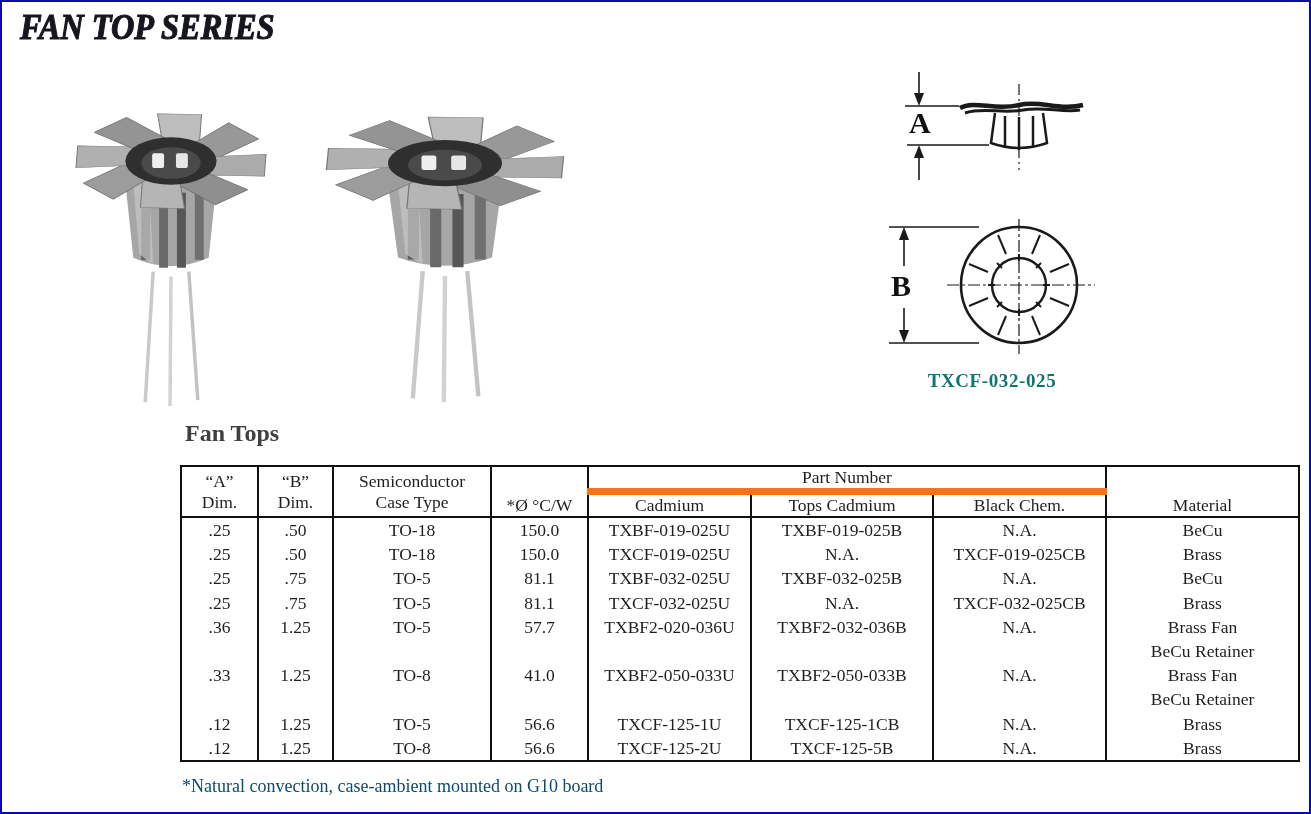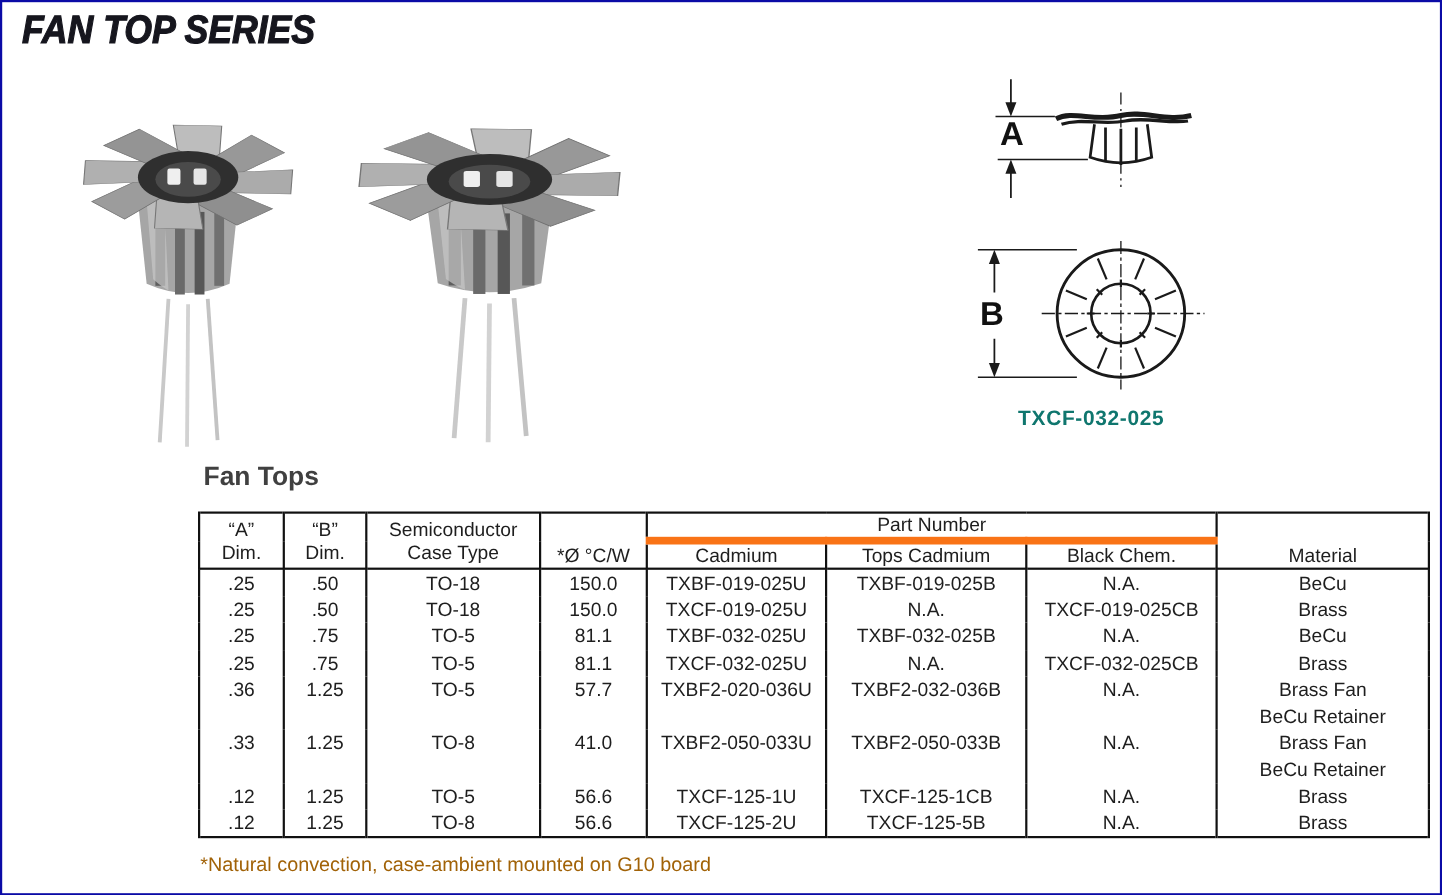--- a/index.html
+++ b/index.html
@@ -1,19 +1,19 @@
 <!DOCTYPE html>
 <html><head>
 <meta charset="utf-8">
 <style>
   html,body{margin:0;padding:0;background:#ffffff;}
   .page{
     position:relative; width:1311px; height:814px; box-sizing:border-box;
     border:2px solid #0b0ba6; background:#ffffff; overflow:hidden;
-    font-family:Liberation Sans, sans-serif; color:#1f1f1f;
+    font-family:Liberation Serif, serif; color:#1f1f1f;
   }
   
   .doc-title{
     position:absolute; left:18px; top:4px;
     font-size:36px; font-weight:bold; font-style:italic;
     color:#16161e; -webkit-text-stroke:1.1px #16161e;
     transform:scaleX(0.9); transform-origin:left top; white-space:nowrap;
   }
   
   .photo{position:absolute;}
@@ -52,21 +52,21 @@
   thead tr{height:24px;}
   th.two-line{white-space:pre-line; vertical-align:middle;}
   th.bottom{vertical-align:bottom; padding-bottom:3px;}
   th.pn{border-bottom:7px solid #f97316; vertical-align:middle;}
   tbody td{
     vertical-align:top; line-height:24.2px;
     border-top:none; border-bottom:none;
   }
   td.material{white-space:pre-line;margin-left:32px;}
   
-  .footnote{position:absolute; left:180px; top:774px; font-size:18px; color:#a16207;}
+  .footnote{position:absolute; left:180px; top:774px; font-size:18px; color:#0c4a6e;}
   .svgline{stroke:#1a1a1a;}
 </style>
 </head>
 <body>
 
 <div class="page">
 
   <div class="doc-title">FAN TOP SERIES</div>
 
   <svg width="0" height="0" style="position:absolute" aria-hidden="true">

